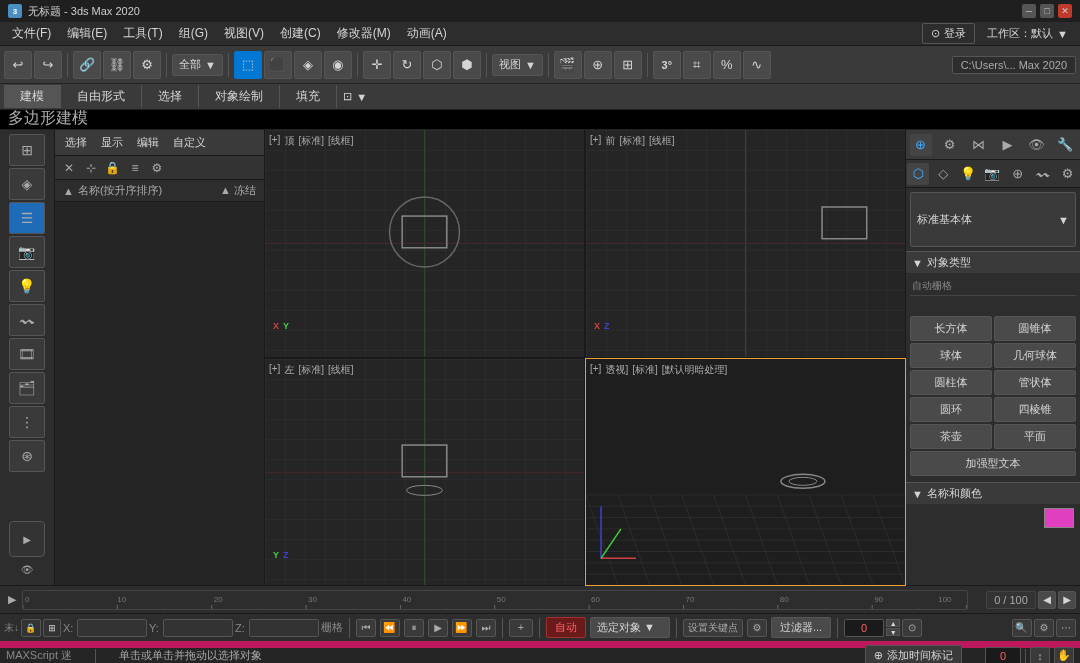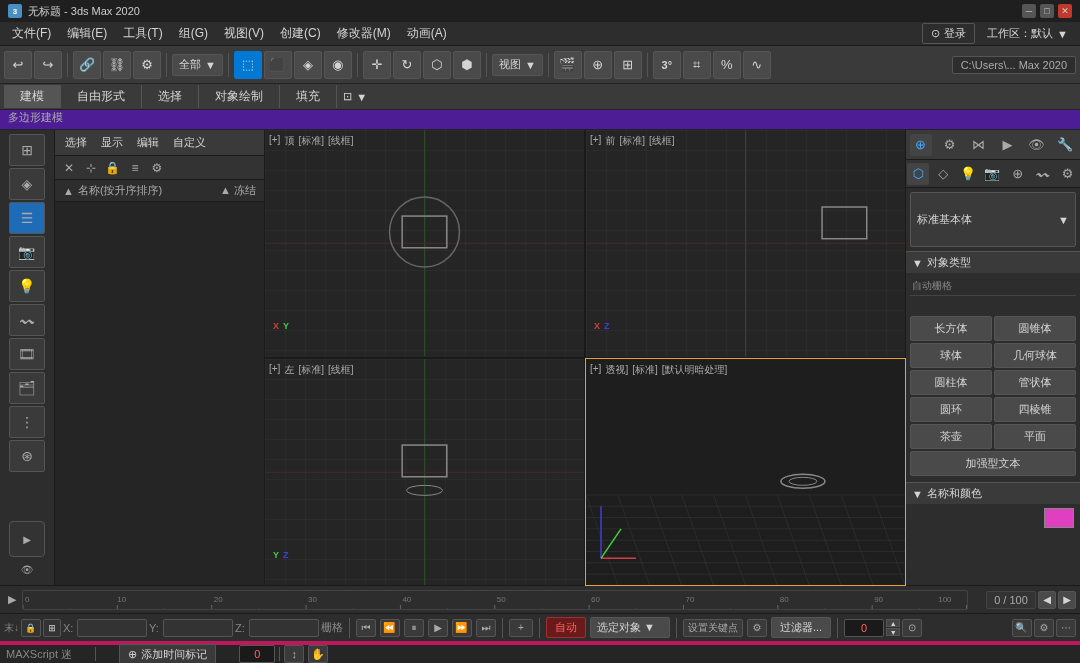--- a/index.html
+++ b/index.html
@@ -157,26 +157,26 @@
       display: flex; align-items: center;
       padding: 2px 6px;
       font-size: 11px;
       cursor: pointer;
       gap: 4px;
     }
 
     
     #mode-bar {
       height: 20px;
-      background: #4c1d95;
-      display: flex;
-      align-items: flex-start;
+      background: #000000;
+      display: flex;
+      align-items: flex-end;
       padding: 0 8px;
       border-bottom: 1px solid #222;
-      font-size: 11px;
+      font-size: 16px;
       color: #aaa;
     }
 
     
     #main-area {
       display: flex;
       height: calc(663px - 22px - 24px - 38px - 26px - 20px - 28px - 28px - 22px);
       
       height: 455px;
     }
@@ -505,21 +505,21 @@
       color: #ff6060;
       font-size: 11px;
       padding: 0 4px;
       text-align: center;
     }
 
     
     #bottom-strip {
       height: 22px;
       background: #252525;
-      border-top: 4px solid #be185d;
+      border-top: 7px solid #be185d;
       display: flex;
       align-items: center;
       padding: 0 6px;
       gap: 23px;
       font-size: 11px;
     }
     .maxscript-label { color: #888; }
     .status-msg { color: #aaa; flex: 1; }
     .addtime-btn {
       display: flex; align-items: center; gap: 4px;
@@ -952,20 +952,21 @@
   <div style="display:flex;align-items:center;gap:2px;margin-left:auto;">
     <div class="playback-btn">🔍</div>
     <div class="playback-btn">⚙</div>
     <div class="playback-btn">⋯</div>
   </div>
 </div>
 
 <div id="bottom-strip">
   <span class="maxscript-label">MAXScript 迷</span>
   <div style="width:1px;height:14px;background:#555;"></div>
+  <span class="status-msg">单击或单击并拖动以选择对象</span>
   <div class="addtime-btn">
     <span>⊕</span>
     <span>添加时间标记</span>
   </div>
   <div class="status-right">
     <input class="frame-num" value="0" style="width: 36px;">
     <div style="width:1px;height:14px;background:#555;"></div>
     <div class="playback-btn" style="font-size:11px;">↕</div>
     <div class="playback-btn" style="font-size:11px;">✋</div>
   </div>

